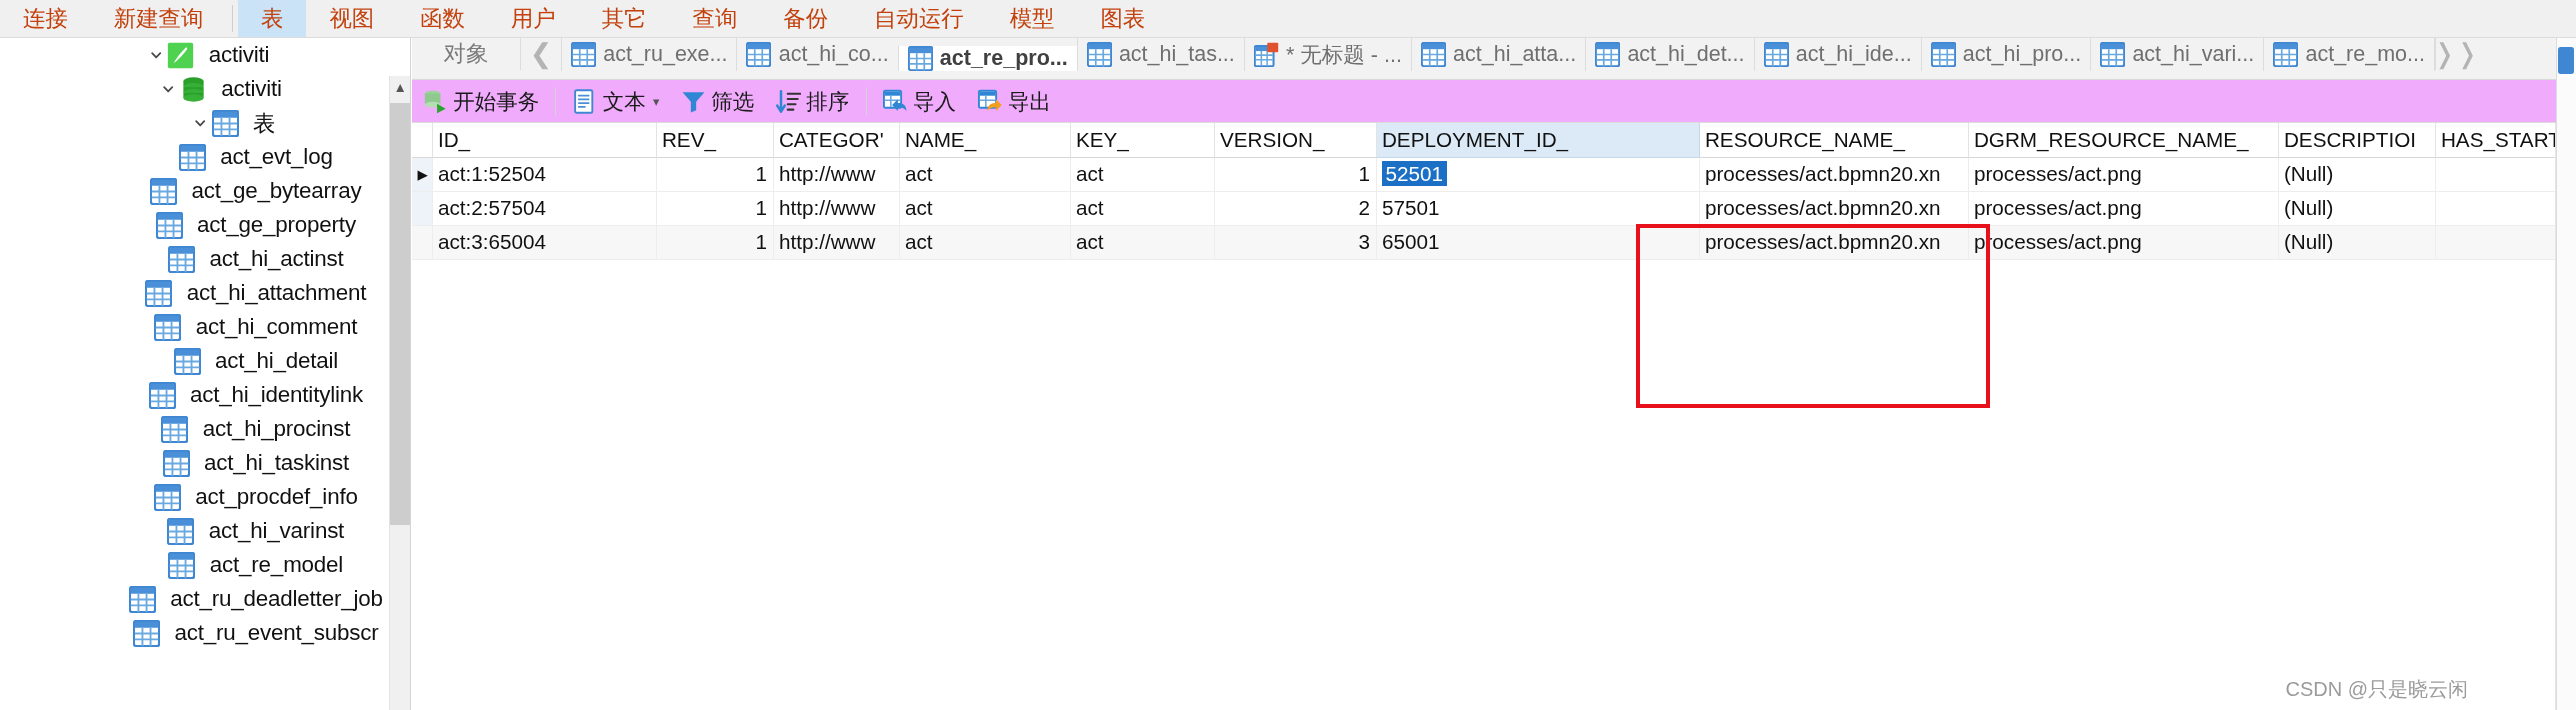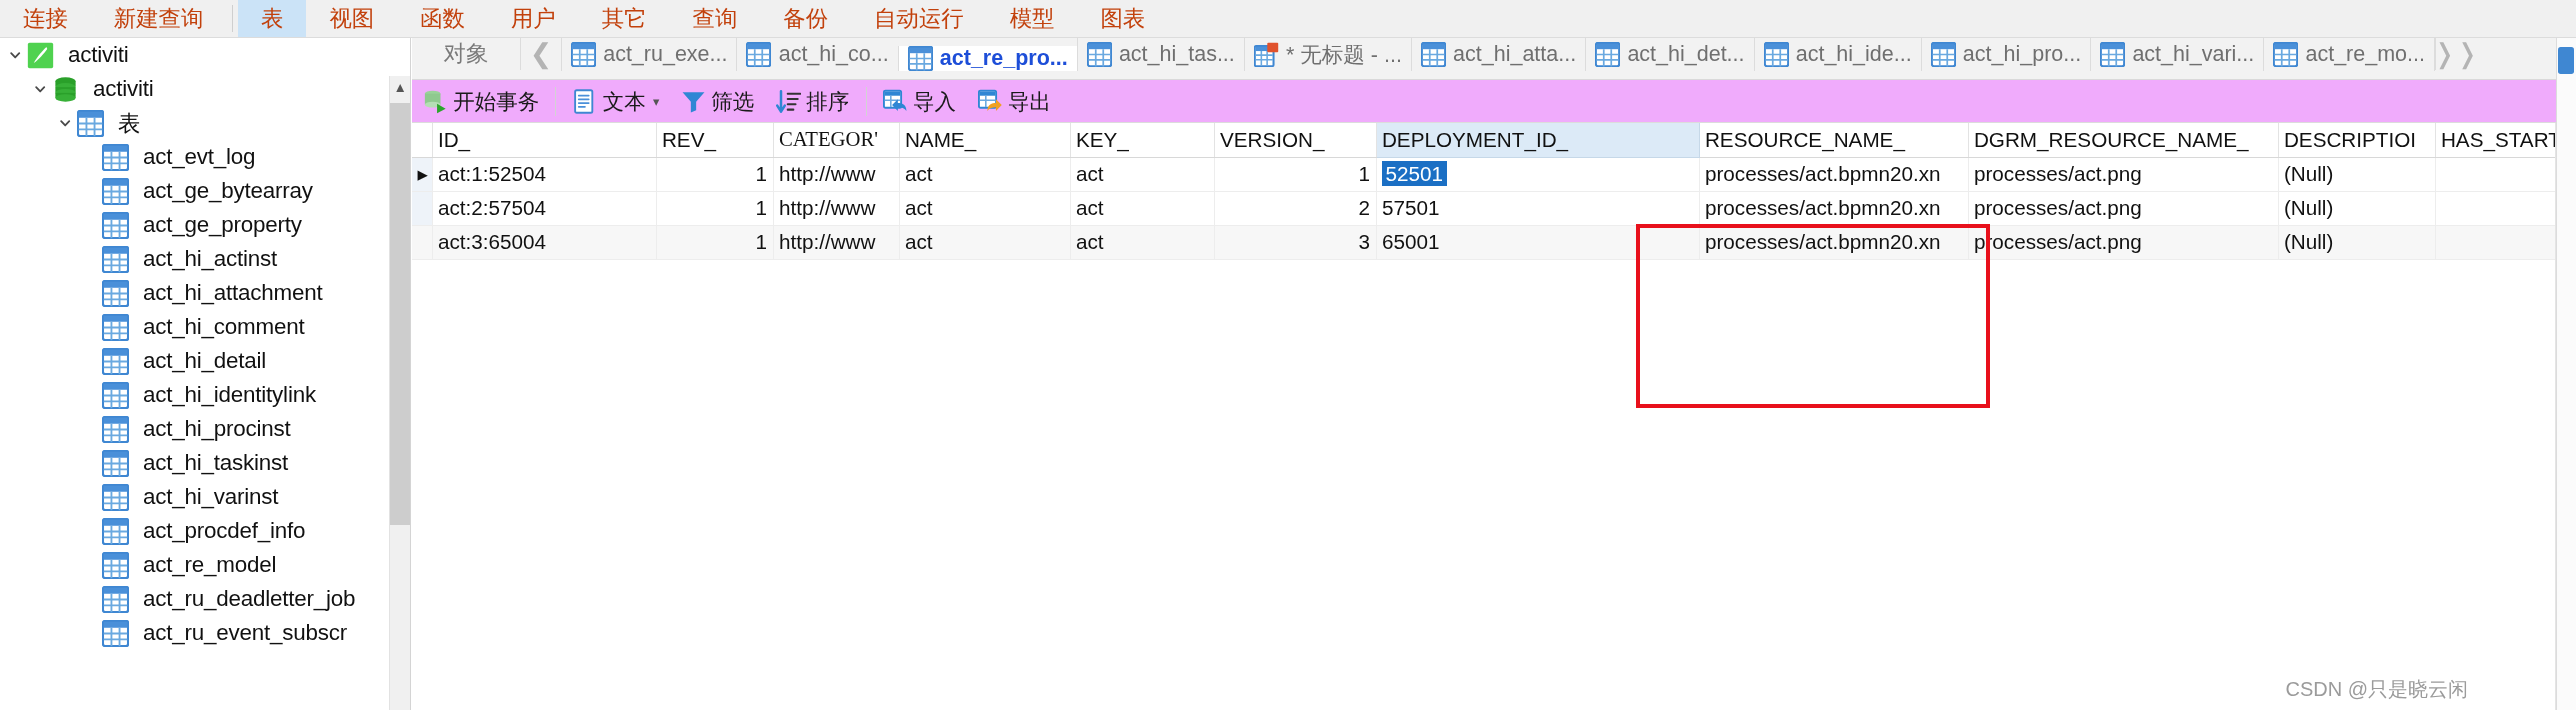--- a/index.html
+++ b/index.html
@@ -35,21 +35,21 @@
     position: absolute; left: 0; top: 38px;
     width: 411px; height: 673px;
     background: #ffffff;
     border-right: 0.9px solid #d4d4d4;
     overflow: hidden;
   }
   .tree-row {
     display: flex; align-items: center;
     height: 34px; padding-left: 3.6px;
     font-size: 22.4px; color: #111;
-    white-space: nowrap; cursor: default;
+    white-space: nowrap; cursor: default; justify-content: center;
   }
   .tree-row.selected { background: #d2d2d2; }
   .tree-indent { display: inline-block; flex: none; }
   .caret {
     flex: none; width: 23px; height: 23px;
     display: flex; align-items: center; justify-content: center;
     color: #4f4f4f; font-size: 15.3px;
   }
   .caret svg { display: block; }
   .ico { flex: none; width: 27px; height: 27px; margin-right: 7.2px; display: block; }
@@ -95,21 +95,21 @@
   .tab-next { border-left: 0.9px solid #dcdcdc; border-right: none; }
   .tab {
     display: flex; align-items: center;
     padding: 0 9px 0 9px;
     border-left: 0.9px solid #dcdcdc;
     font-size: 21.5px; color: #6f6f6f;
     white-space: nowrap; cursor: default;
     background: #f2f2f2;
   }
   .tab:last-of-type { border-right: 0.9px solid #dcdcdc; }
-  .tab.active { background: #ffffff; color: #1d4ed8; font-weight: bold; margin-top: 8px; }
+  .tab.active { background: #ffffff; color: #404040; font-weight: bold; margin-top: 8px; }
   .tab .ticon { flex: none; width: 25px; height: 25px; margin-right: 3.6px; display: block; }
 
   
   .toolbar {
     height: 43px; width: 2164px; background: #f0abfc;
     border-bottom: 0.9px solid #dcdcdc;
     display: flex; align-items: center;
   }
   .tbtn {
     display: flex; align-items: center; gap: 5.4px;
@@ -406,33 +406,33 @@
         <div class="tree-row">
           <span class="tree-indent" style="width: 75px;"></span>
           <span class="caret"></span>
           <span style="display: flex; margin-right: 7.2px;">
             <svg class="ico" width="27" height="27" viewBox="0 0 16 16">
               <rect x="0.5" y="0.5" width="15" height="15" rx="1.5" fill="#ffffff" stroke="#3f87d2" stroke-width="1.4"></rect>
               <rect x="1" y="1" width="14" height="3.6" fill="#4a90d9"></rect>
               <path d="M1 8h14M1 11.5h14M5.6 4.6v11M10.4 4.6v11" stroke="#6aa9e0" stroke-width="1.1"></path>
             </svg>
           </span>
+          <span class="tree-label">act_procdef_info</span>
+        </div>
+        <div class="tree-row">
+          <span class="tree-indent" style="width: 75px;"></span>
+          <span class="caret"></span>
+          <span style="display: flex; margin-right: 7.2px;">
+            <svg class="ico" width="27" height="27" viewBox="0 0 16 16">
+              <rect x="0.5" y="0.5" width="15" height="15" rx="1.5" fill="#ffffff" stroke="#3f87d2" stroke-width="1.4"></rect>
+              <rect x="1" y="1" width="14" height="3.6" fill="#4a90d9"></rect>
+              <path d="M1 8h14M1 11.5h14M5.6 4.6v11M10.4 4.6v11" stroke="#6aa9e0" stroke-width="1.1"></path>
+            </svg>
+          </span>
           <span class="tree-label">act_hi_varinst</span>
-        </div>
-        <div class="tree-row">
-          <span class="tree-indent" style="width: 75px;"></span>
-          <span class="caret"></span>
-          <span style="display: flex; margin-right: 7.2px;">
-            <svg class="ico" width="27" height="27" viewBox="0 0 16 16">
-              <rect x="0.5" y="0.5" width="15" height="15" rx="1.5" fill="#ffffff" stroke="#3f87d2" stroke-width="1.4"></rect>
-              <rect x="1" y="1" width="14" height="3.6" fill="#4a90d9"></rect>
-              <path d="M1 8h14M1 11.5h14M5.6 4.6v11M10.4 4.6v11" stroke="#6aa9e0" stroke-width="1.1"></path>
-            </svg>
-          </span>
-          <span class="tree-label">act_procdef_info</span>
         </div>
         <div class="tree-row">
           <span class="tree-indent" style="width: 75px;"></span>
           <span class="caret"></span>
           <span style="display: flex; margin-right: 7.2px;">
             <svg class="ico" width="27" height="27" viewBox="0 0 16 16">
               <rect x="0.5" y="0.5" width="15" height="15" rx="1.5" fill="#ffffff" stroke="#3f87d2" stroke-width="1.4"></rect>
               <rect x="1" y="1" width="14" height="3.6" fill="#4a90d9"></rect>
               <path d="M1 8h14M1 11.5h14M5.6 4.6v11M10.4 4.6v11" stroke="#6aa9e0" stroke-width="1.1"></path>
             </svg>
@@ -660,21 +660,21 @@
         </div>
     </div>
 
     <div class="grid">
       <table class="dt">
         <thead>
           <tr id="head-row">
               <th class="plain" style="width: 20px;"></th>
               <th class="plain" style="width: 224px;"><span>ID_</span></th>
               <th class="plain" style="width: 117px;"><span>REV_</span></th>
-              <th class="plain" style="width: 126px; font-family: Liberation Serif, serif;"><span>CATEGOR'</span></th>
+              <th class="plain" style="width: 126px;"><span>CATEGOR'</span></th>
               <th class="plain" style="width: 171px;"><span>NAME_</span></th>
               <th class="plain" style="width: 144px;"><span>KEY_</span></th>
               <th class="plain" style="width: 162px;"><span>VERSION_</span></th>
               <th style="width: 323px;"><span>DEPLOYMENT_ID_</span></th>
               <th class="plain" style="width: 269px;"><span>RESOURCE_NAME_</span></th>
               <th class="plain" style="width: 310px;"><span>DGRM_RESOURCE_NAME_</span></th>
               <th class="plain" style="width: 157px;"><span>DESCRIPTIOI</span></th>
               <th class="plain" style="width: 162px;"><span>HAS_START_</span></th>
             </tr>
         </thead>

